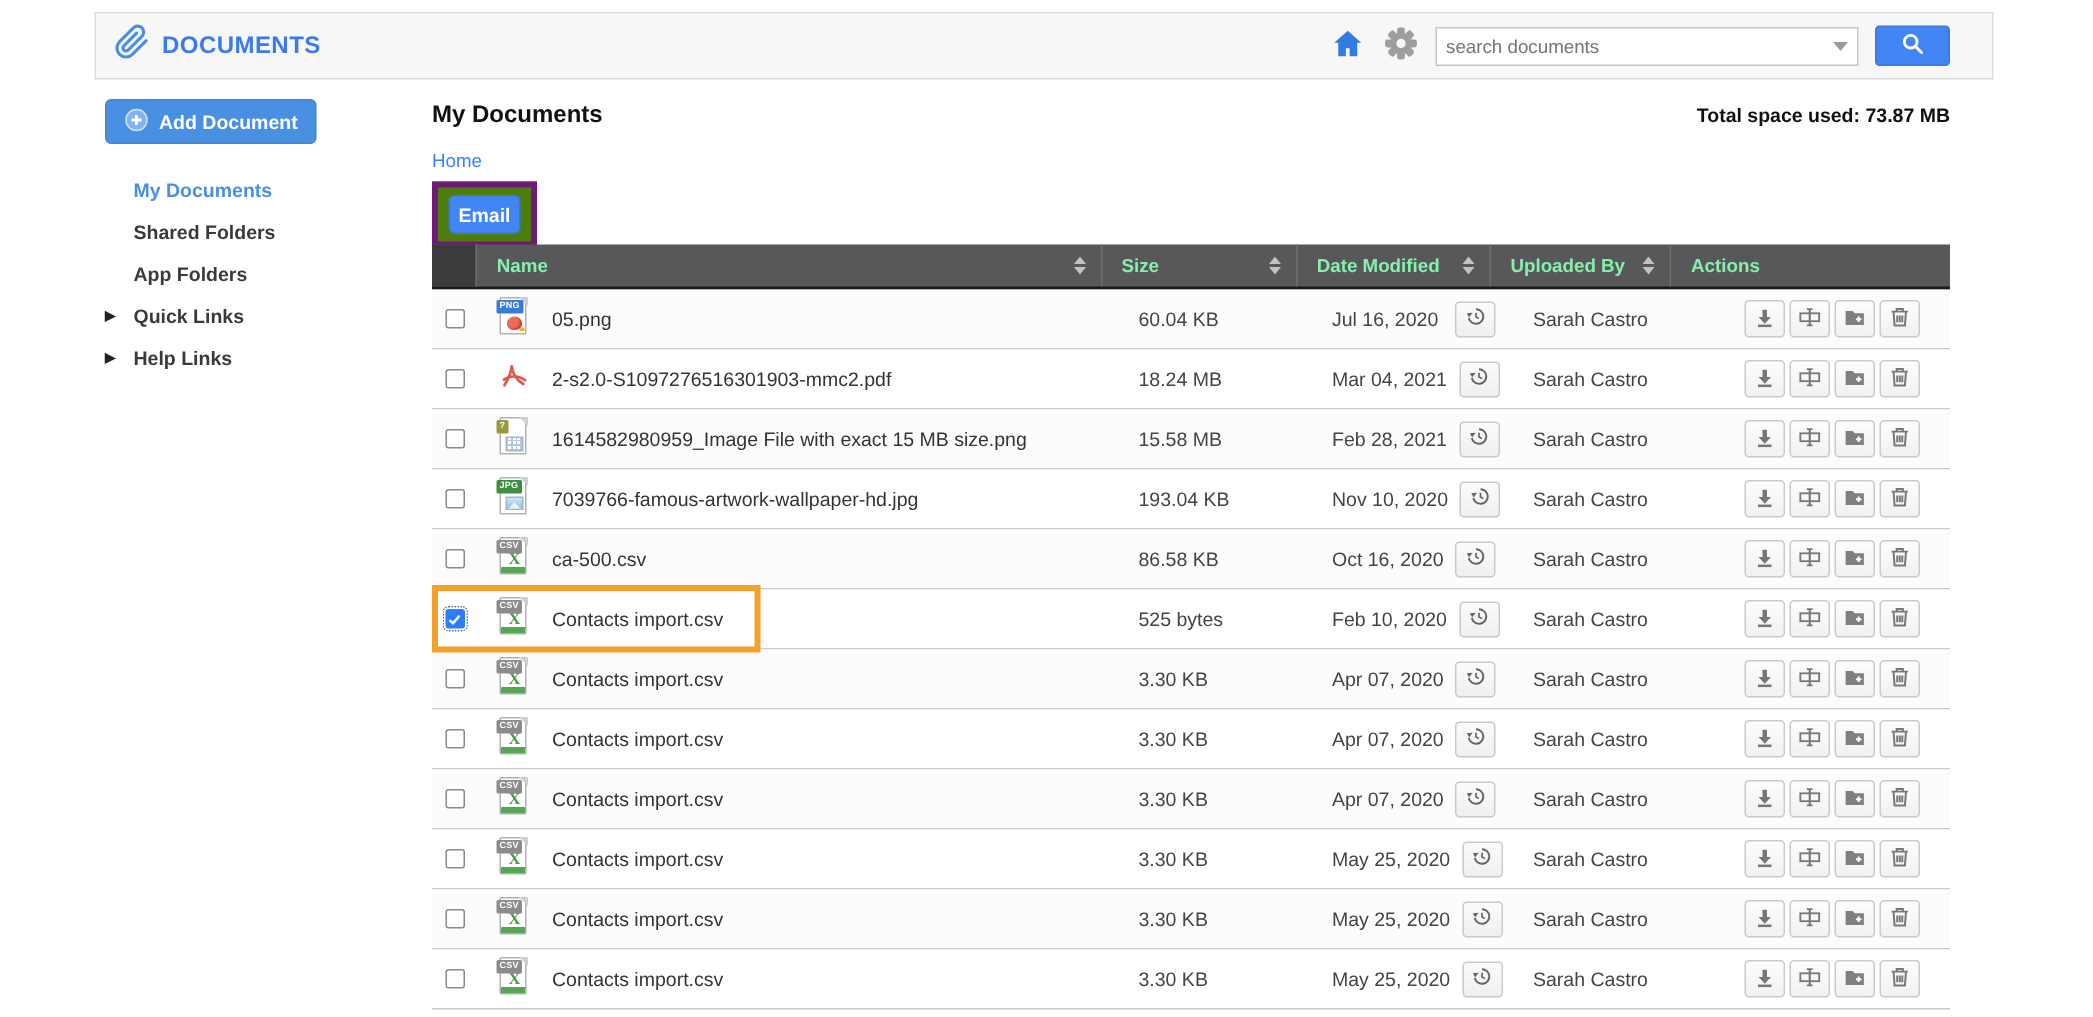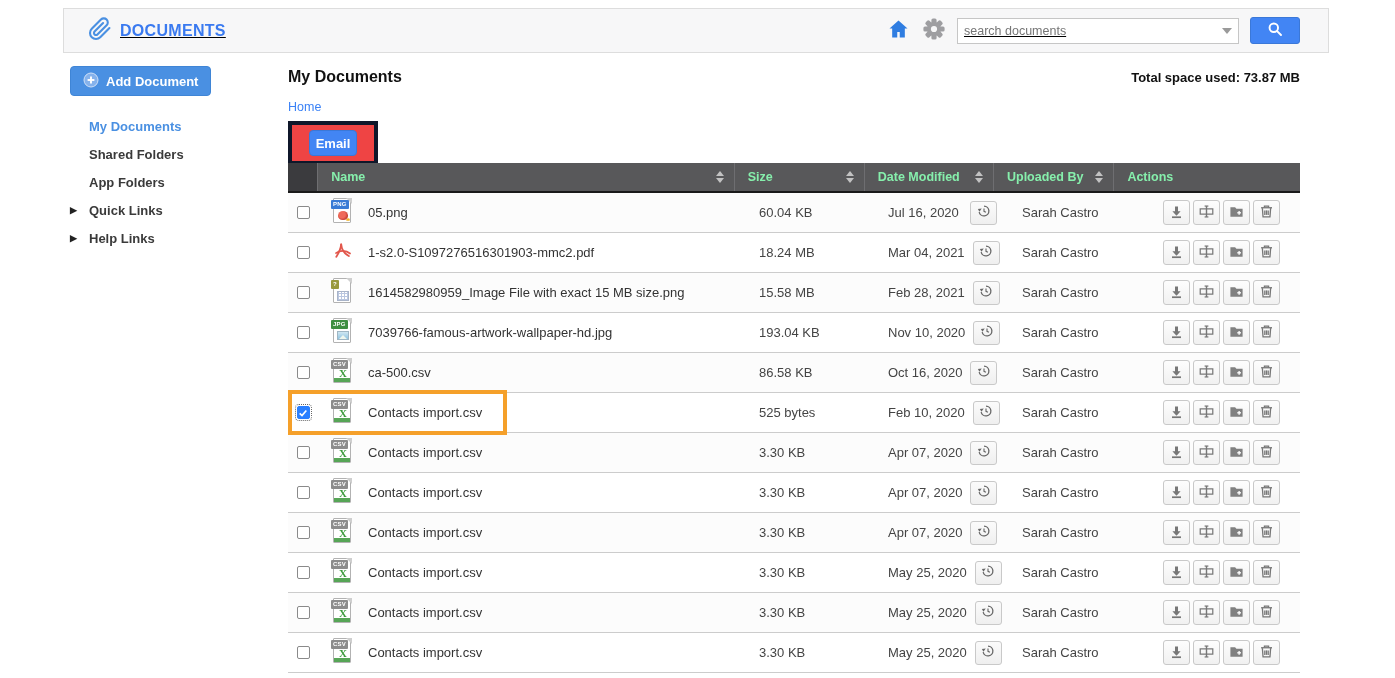--- a/index.html
+++ b/index.html
@@ -4,21 +4,21 @@
 <style>
   * { margin:0; padding:0; box-sizing:border-box; }
   html,body { background:#fff; }
   .canvas { position:relative; width:1395px; height:678px; background:#fff;
             font-family:"Liberation Sans", sans-serif; overflow:hidden; }
 
   
   .topbar { position:absolute; left:63px; top:8px; width:1266px; height:45px;
             background:#f7f7f8; border:1px solid #ddd;
             display:flex; align-items:center; justify-content:space-between;
-            padding:0 28px 0 24px;text-decoration:underline; }
+            padding:0 28px 0 12px; }
   .brand { display:flex; align-items:center; gap:8px; }
   .brand-name { color:#3a7af0; font-size:16px; font-weight:bold; letter-spacing:.3px; }
   .top-right { display:flex; align-items:flex-end; gap:11px; }
   .icon-btn { background:none; border:none; cursor:pointer; display:flex; align-items:center; }
   .searchbox { display:flex; align-items:center; width:282px; height:26px;
                background:#fff; border:1px solid #c6c6c6; }
   .searchbox input { flex:1; border:none; outline:none; font-size:12.5px; color:#444;
                      padding:0 6px; font-family:"Liberation Sans",sans-serif; background:transparent; }
   .searchbox input::placeholder { color:#757575; }
   .caret { width:22px; display:flex; justify-content:center; cursor:pointer; }
@@ -38,22 +38,22 @@
                color:#3a3a3a; cursor:pointer; }
   .side-item.active .side-label { color:#4a90e2; }
   .tri { width:19px; font-size:9px; color:#222; display:inline-block; }
 
   
   .content { position:absolute; left:288px; top:68px; width:1012px; }
   .content-head { display:flex; justify-content:space-between; align-items:baseline; }
   .page-title { font-size:16px; font-weight:bold; color:#111; }
   .total-space { font-size:13px; font-weight:bold; color:#111; }
   .breadcrumb { position:absolute; top:32px; font-size:12.5px; color:#3b82f6; }
-  .email-wrap { position:absolute; top:53px; left:0; border:4px solid #0f172a;
-                padding:5px 17px; display:inline-block; background:#ef4444; }
+  .email-wrap { position:absolute; top:53px; left:0; border:4px solid #701a75;
+                padding:5px 7px; display:inline-block; background:#4d7c0f; }
   .email-btn { width:48px; height:26px; background:#4285f4; border:1px solid #3b78d8;
                border-radius:4px; color:#fff; font-weight:bold; font-size:13px; cursor:pointer;
                font-family:"Liberation Sans",sans-serif; }
 
   
   .ttable { position:absolute; top:95px; left:0; width:1012px; }
   .thead { display:flex; height:30px; background:#58585a; border-bottom:2px solid #1a1a1a; }
   .th-check { width:30px; background:#3b3b3e; }
   .th { display:flex; align-items:center; justify-content:space-between;
         padding:0 10px 0 13px; border-left:1px solid #6e6e71;
@@ -314,21 +314,21 @@
           <div class="trow">
     <div class="td td-check">
       <span class="cbx"></span>
     </div>
     <div class="td td-name">
       <span class="file-icon"><span class="fico"><svg class="pdf-svg" viewBox="0 0 24 24" width="20" height="20" fill="none" stroke="#e2574c" stroke-linecap="round">
                     <path d="M4 19c3-5 5.5-11 5.8-15" stroke-width="2.2"></path>
                     <path d="M9.8 4c.4 5 3.8 11 9.2 14" stroke-width="2.2"></path>
                     <path d="M3.5 14.5c5-3.5 12-3.5 17 .5" stroke-width="2"></path>
                   </svg></span></span>
-      <span class="file-name">1-s2.0-S1097276516301903-mmc2.pdf</span>
+      <span class="file-name">2-s2.0-S1097276516301903-mmc2.pdf</span>
     </div>
     <div class="td td-size">
       <span>18.24 MB</span>
     </div>
     <div class="td td-date">
       <span class="date-text">Mar 04, 2021</span>
       <button class="hbtn">
         <span>
           <svg width="14" height="14" viewBox="0 0 16 16" fill="none" stroke="#666" stroke-width="1.5">
             <path d="M8 2.4a5.6 5.6 0 1 1-5.5 6.8"></path>

